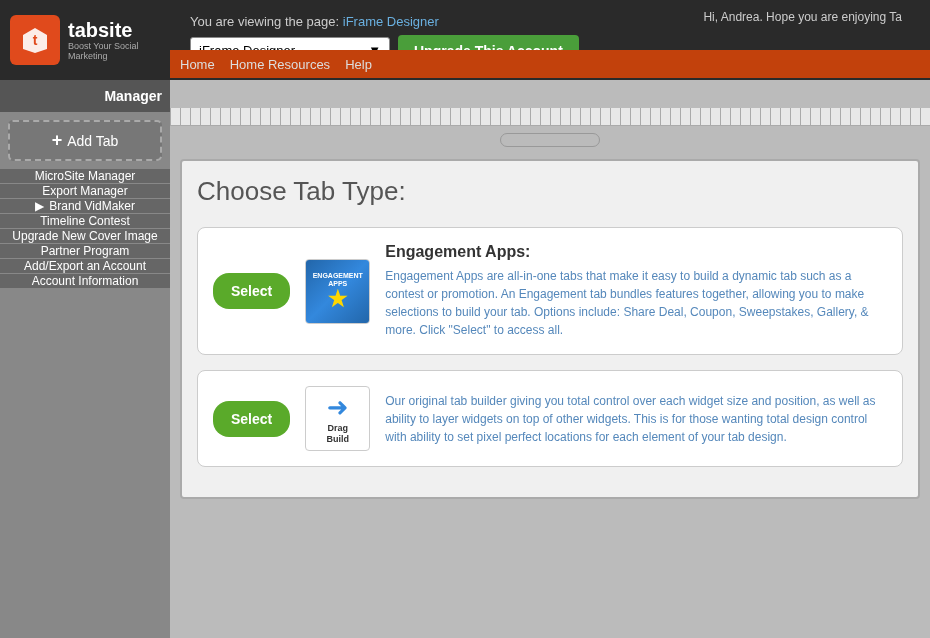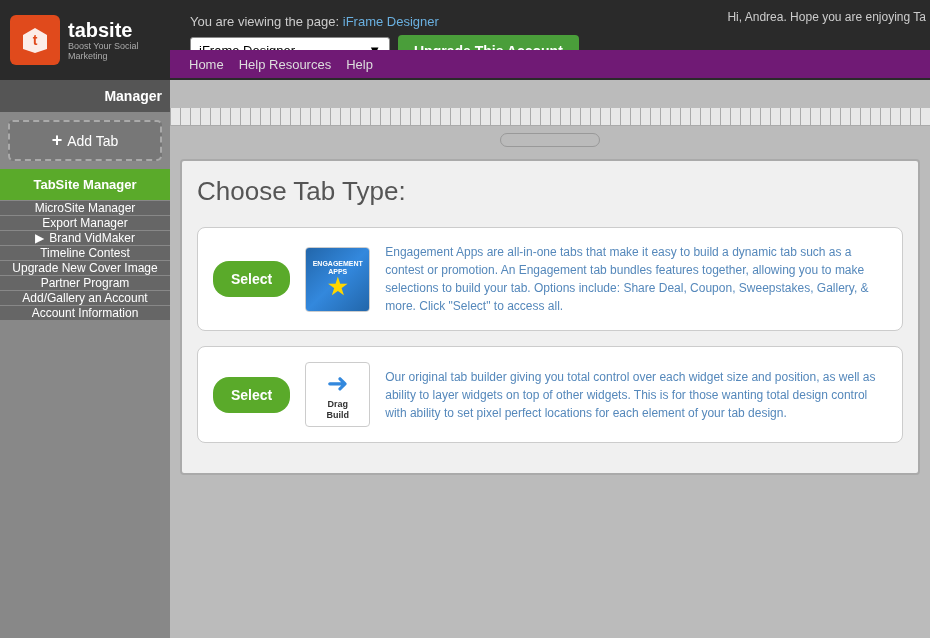--- a/index.html
+++ b/index.html
@@ -75,21 +75,21 @@
       padding: 8px 16px;
       font-size: 14px;
       font-weight: bold;
       cursor: pointer;
     }
 
     #header-right {
       color: #ccc;
       font-size: 12px;
       position: absolute;
-      right: 4px;
+      right: 28px;
       top: 10px;
     }
 
     
     #top-nav {
       background: #555;
       height: 30px;
       display: flex;
       align-items: center;
       padding: 0 10px;
@@ -293,48 +293,47 @@
         <span>iFrame Designer</span>
         <span>▼</span>
       </div>
       <button id="upgrade-btn">Upgrade This Account</button>
     </div>
   </div>
 
   <div id="header-right">Hi, Andrea. Hope you are enjoying Ta</div>
 </div>
 
-<div id="top-nav" style="position:absolute;top:50px;left:170px;right:0;z-index:10;background:#701a75;height:28px;display:flex;align-items:center;padding:0 19px;gap:15px;">
+<div id="top-nav" style="position:absolute;top:50px;left:170px;right:0;z-index:10;background:#c2410c;height:28px;display:flex;align-items:center;padding:0 10px;gap:15px;">
   <a href="#">Home</a>
-  <a href="#">Help Resources</a>
+  <a href="#">Home Resources</a>
   <a href="#">Help</a>
 </div>
 
 <div id="main-layout" style="display:flex;height:558px;margin-top:0px;position:relative;">
 
   <div id="sidebar" style="width:170px;background:#888;flex-shrink:0;display:flex;flex-direction:column;padding-top:0;">
     <div id="sidebar-header" style="background:#555;color:white;text-align:right;padding:8px;font-size:14px;font-weight:bold;">Manager</div>
 
     <div id="add-tab-btn" style="background:#777;color:white;border:2px dashed #aaa;border-radius:5px;margin:8px;padding:8px;text-align:center;cursor:pointer;display:flex;align-items:center;justify-content:center;gap:5px;font-size:14px;">
       <span style="font-size:18px;font-weight:bold;">+</span>
       <span>Add Tab</span>
     </div>
 
-    <button style="background:#5aaa2a;color:white;border:none;padding:8px;text-align:center;font-size:13px;font-weight:bold;cursor:pointer;margin-bottom:1px;">TabSite Manager</button>
 
     <button class="sidebar-btn">MicroSite Manager</button>
     <button class="sidebar-btn">Export Manager</button>
     <button class="sidebar-btn" style="display:flex;align-items:center;justify-content:center;gap:5px;">
       <span style="font-size:12px;">▶</span>
       <span>Brand VidMaker</span>
     </button>
     <button class="sidebar-btn">Timeline Contest</button>
     <button class="sidebar-btn">Upgrade New Cover Image</button>
     <button class="sidebar-btn">Partner Program</button>
-    <button class="sidebar-btn">Add/Gallery an Account</button>
+    <button class="sidebar-btn">Add/Export an Account</button>
     <button class="sidebar-btn">Account Information</button>
   </div>
 
   <div id="content-area" style="flex:1;background:#bbb;overflow-y:auto;padding-top:28px;">
 
     <div id="ruler" style="height:18px;background:#e8e8e8;border-bottom:1px solid #aaa;background-image:repeating-linear-gradient(90deg, #aaa 0px, #aaa 1px, transparent 1px, transparent 10px);background-size:10px 100%;"></div>
 
     <div id="scroll-indicator" style="height:28px;display:flex;align-items:center;justify-content:center;">
       <div id="scroll-thumb" style="width:100px;height:14px;background:#bbb;border:1px solid #999;border-radius:7px;"></div>
     </div>
@@ -345,20 +344,21 @@
 
       <div class="tab-type-card" style="background:white;border:1px solid #ccc;border-radius:8px;padding:15px;margin-bottom:15px;display:flex;align-items:center;gap:15px;">
         <button class="select-btn">Select</button>
         <div class="card-icon" style="width:65px;height:65px;flex-shrink:0;border:1px solid #ccc;border-radius:4px;overflow:hidden;">
           <div class="engagement-icon" style="background:linear-gradient(135deg,#2266aa,#3388dd,#2266aa);width:100%;height:100%;display:flex;flex-direction:column;align-items:center;justify-content:center;color:white;font-size:7px;font-weight:bold;text-align:center;padding:3px;">
             <span style="font-size:7px;line-height:1.2;">ENGAGEMENT<br>APPS</span>
             <span style="color:gold;font-size:22px;line-height:1;">★</span>
           </div>
         </div>
         <div class="card-content">
+          <div class="card-title">Engagement Apps:</div>
           <div class="card-desc">Engagement Apps are all-in-one tabs that make it easy to build a dynamic tab such as a contest or promotion. An Engagement tab bundles features together, allowing you to make selections to build your tab. Options include: Share Deal, Coupon, Sweepstakes, Gallery, &amp; more. Click "Select" to access all.</div>
         </div>
       </div>
 
       <div class="tab-type-card" style="background:white;border:1px solid #ccc;border-radius:8px;padding:15px;margin-bottom:15px;display:flex;align-items:center;gap:15px;">
         <button class="select-btn">Select</button>
         <div class="card-icon" style="width:65px;height:65px;flex-shrink:0;border:1px solid #ccc;border-radius:4px;overflow:hidden;background:white;display:flex;flex-direction:column;align-items:center;justify-content:center;">
           <span style="font-size:26px;color:#3388dd;">➜</span>
           <span style="font-size:9px;font-weight:bold;color:#333;text-align:center;line-height:1.2;">Drag<br>Build</span>
         </div>

